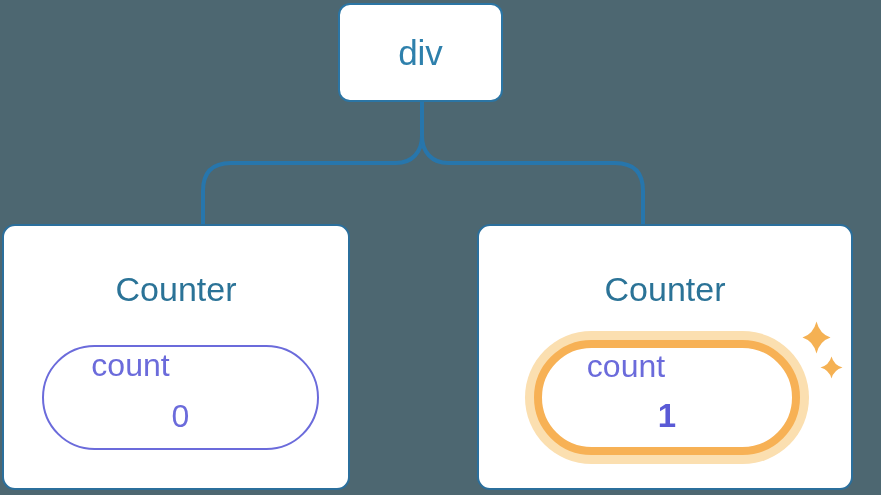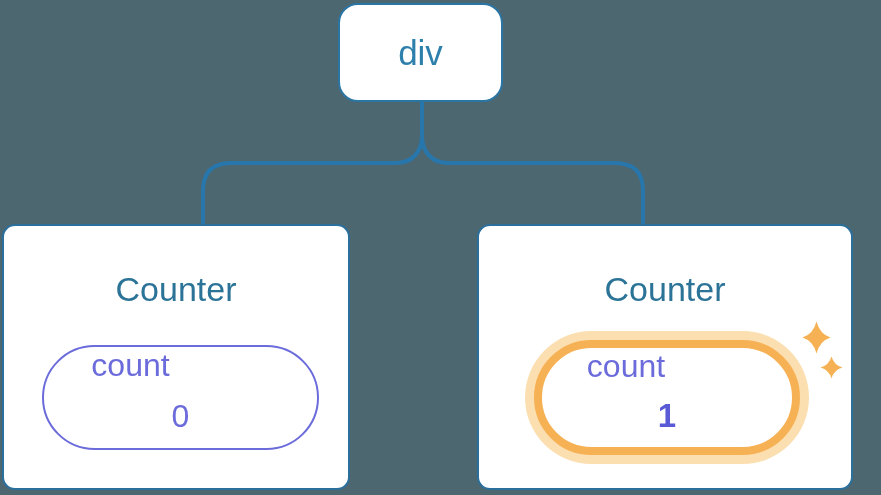--- a/index.html
+++ b/index.html
@@ -18,21 +18,21 @@
     position: absolute;
     left: 0; top: 0;
     width: 881px; height: 495px;
   }
   .node-box {
     position: absolute;
     left: 338px; top: 3px;
     width: 165px; height: 99px;
     background: #ffffff;
     border: 2.5px solid #2B75A4;
-    border-radius: 20px;
+    border-radius: 12px;
     box-sizing: border-box;
     display: flex;
     align-items: center;
     justify-content: center;
     font-size: 35px;
     font-weight: 500;
     color: #2E80AC;
   }
   .card {
     position: absolute;

